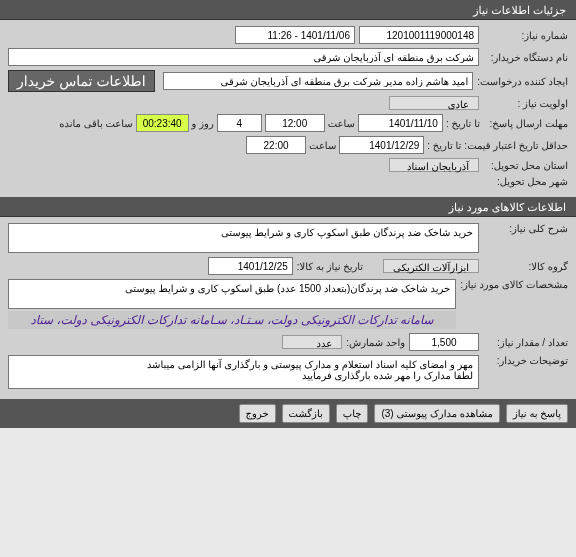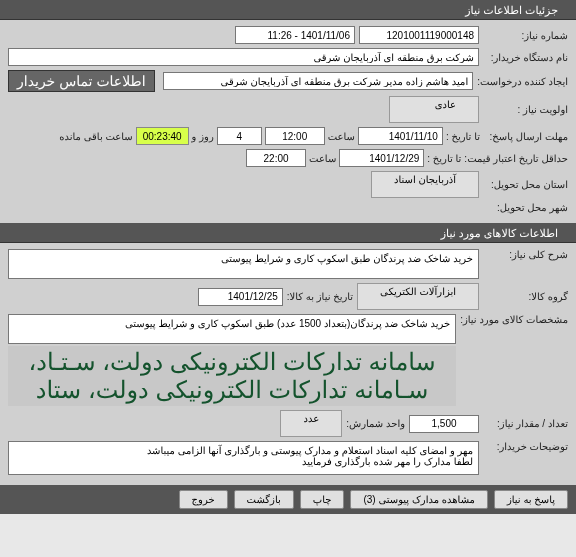--- a/index.html
+++ b/index.html
@@ -8,21 +8,21 @@
       font-size: 11px;
       background: #e8e8e8;
       width: 576px;
       height: 557px;
       overflow: hidden;
       direction: rtl;
     }
     .header-bar {
       background: #555555;
       color: #fff;
-      padding: 4px 18px;
+      padding: 4px 10px;
       font-size: 11px;
       border-bottom: 1px solid #333;
       height: 20px;
     }
     .form-section {
       background: #d0d0d0;
       padding: 6px 8px;
     }
     .row {
       display: flex;
@@ -69,56 +69,58 @@
       border: 1px solid #888;
       padding: 5px 6px;
       font-size: 10px;
       height: 18px;
       display: inline-flex;
       align-items: center;
     }
     .readonly-field {
       background: #e0e0e0;
       border: 1px solid #999;
-      padding: 2px 22px;
-      font-size: 10px;
-      height: 27px;
+      padding: 2px 9px;
+      font-size: 10px;
+      height: 14px;
       min-width: 90px;
       display: inline-block;
+      margin-left: 16px;
     }
     .textarea-like {
       background: #fff;
       border: 1px solid #777;
       padding: 3px 5px;
       font-size: 10px;
       width: 100%;
       min-height: 28px;
       resize: none;
       font-family: inherit;
       text-align: right;
     }
     .textarea-desc { min-height: 26px; }
     .disabled-area {
       background: #c8c8c8;
-      color: #14532d;
-      font-size: 24px;
+      color: #4c1d95;
+      font-size: 12px;
       text-align: center;
       padding: 2px;
+      font-style: italic;
     }
     .footer-bar {
       background: #555;
       padding: 5px 8px;
       display: flex;
       gap: 6px;
       justify-content: flex-start;
     }
     .footer-btn {
       background: #e0e0e0;
       border: 1px solid #888;
-      padding: 3px 12px;
+      padding: 3px 6px;
       font-size: 10px;
       font-family: inherit;
       cursor: pointer;
       border-radius: 2px;
     }
     .small-gap { gap: 3px; }
   </style>
 </head>
 <body>
 

